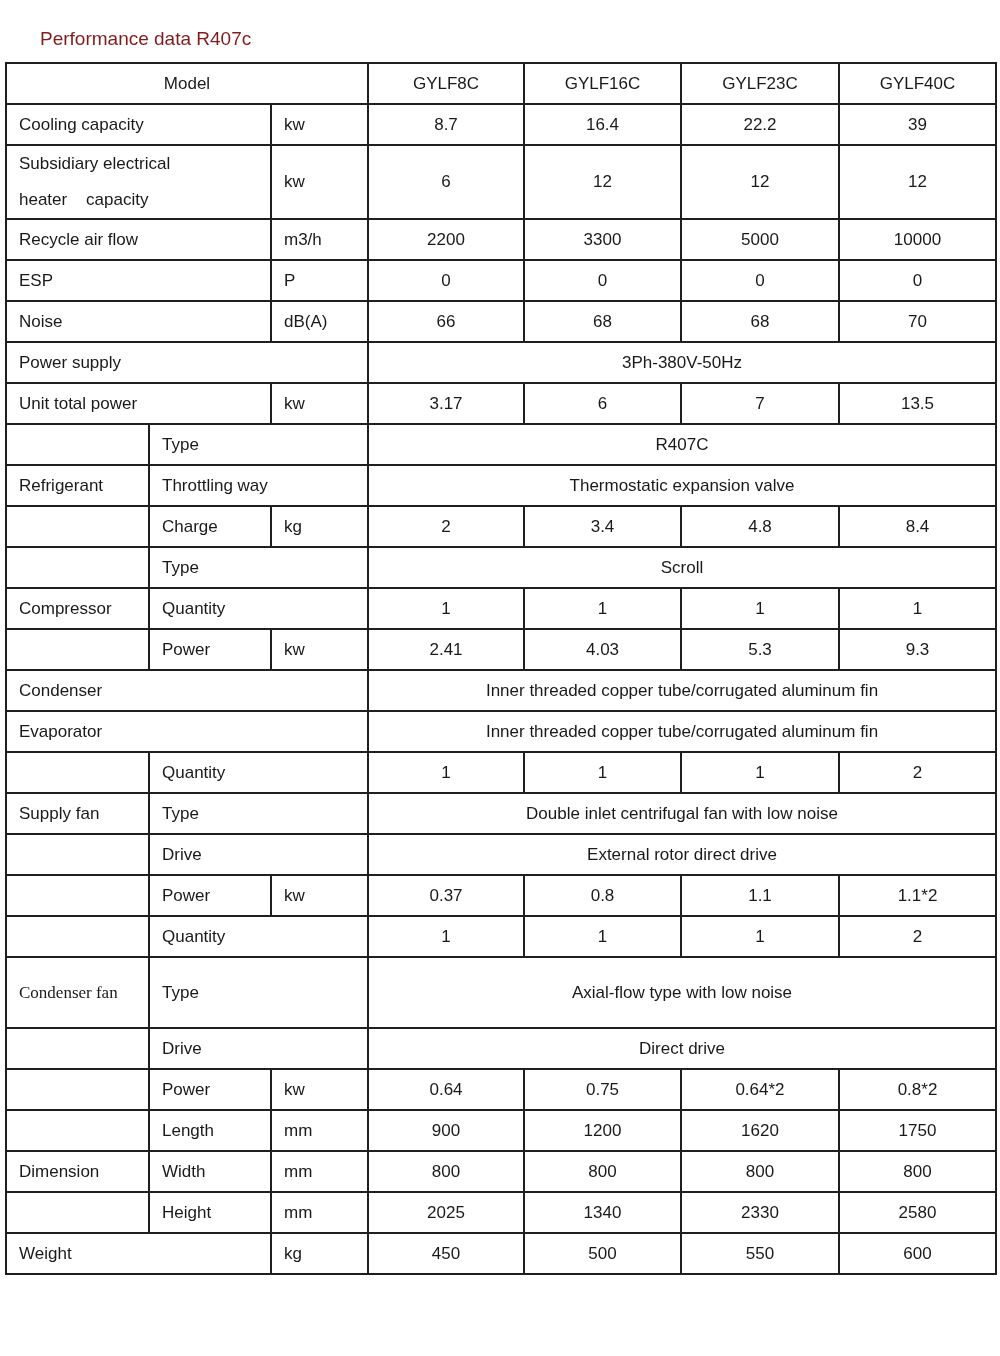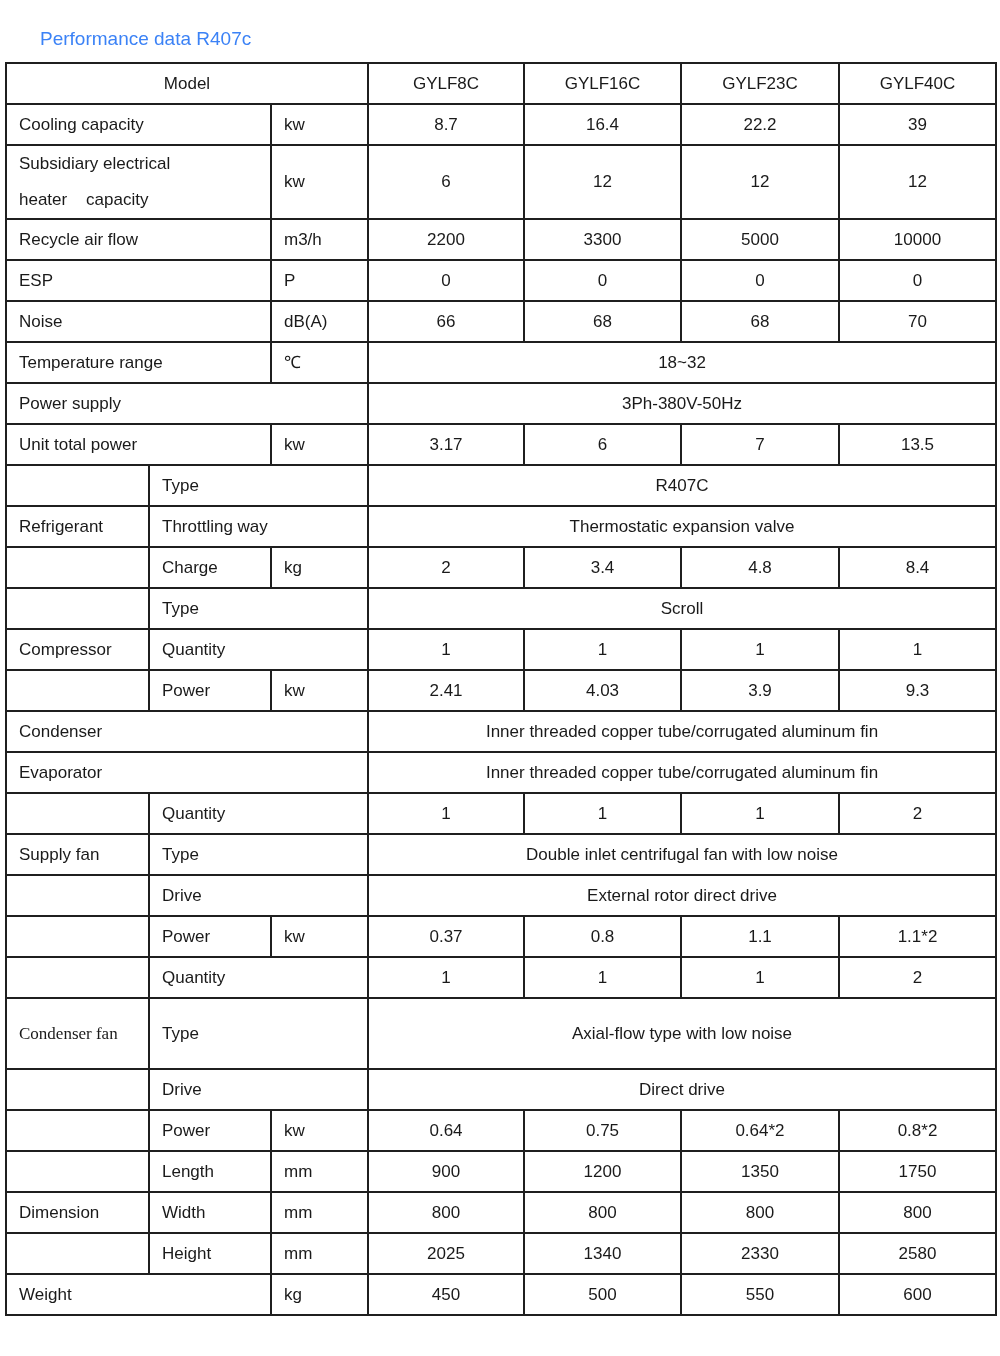--- a/index.html
+++ b/index.html
@@ -8,21 +8,21 @@
     background: #ffffff;
     font-family: "Liberation Sans", sans-serif;
     color: #1a1a1a;
     position: relative;
     overflow: hidden;
   }
   .page-title {
     position: absolute;
     left: 40px; top: 28px;
     font-size: 19px;
-    color: #3b82f6;
+    color: #7f1d1d;
   }
   table.spec {
     position: absolute;
     left: 5px; top: 62px;
     width: 990px;
     border-collapse: collapse;
     table-layout: fixed;
   }
   td {
     border: 2px solid #1f1f1f;
@@ -103,25 +103,20 @@
 
   <tr>
     <td class="lbl" colspan="2">Noise</td>
     <td class="unit">dB(A)</td>
     <td class="val">66</td>
     <td class="val">68</td>
     <td class="val">68</td>
     <td class="val">70</td>
   </tr>
 
-  <tr>
-    <td class="lbl" colspan="2">Temperature range</td>
-    <td class="unit">℃</td>
-    <td class="val" colspan="4">18~32</td>
-  </tr>
 
   <tr>
     <td class="lbl" colspan="3">Power supply</td>
     <td class="val" colspan="4">3Ph-380V-50Hz</td>
   </tr>
 
   <tr>
     <td class="lbl" colspan="2">Unit total power</td>
     <td class="unit">kw</td>
     <td class="val">3.17</td>
@@ -166,21 +161,21 @@
     <td class="val">1</td>
     <td class="val">1</td>
   </tr>
 
   <tr>
     <td class="grp"></td>
     <td class="sub">Power</td>
     <td class="unit">kw</td>
     <td class="val">2.41</td>
     <td class="val">4.03</td>
-    <td class="val">3.9</td>
+    <td class="val">5.3</td>
     <td class="val">9.3</td>
   </tr>
 
   <tr>
     <td class="lbl" colspan="3">Condenser</td>
     <td class="val" colspan="4">Inner threaded copper tube/corrugated aluminum fin</td>
   </tr>
 
   <tr>
     <td class="lbl" colspan="3">Evaporator</td>
@@ -248,21 +243,21 @@
     <td class="val">0.64*2</td>
     <td class="val">0.8*2</td>
   </tr>
 
   <tr>
     <td class="grp"></td>
     <td class="sub">Length</td>
     <td class="unit">mm</td>
     <td class="val">900</td>
     <td class="val">1200</td>
-    <td class="val">1350</td>
+    <td class="val">1620</td>
     <td class="val">1750</td>
   </tr>
 
   <tr>
     <td class="grp">Dimension</td>
     <td class="sub">Width</td>
     <td class="unit">mm</td>
     <td class="val">800</td>
     <td class="val">800</td>
     <td class="val">800</td>

